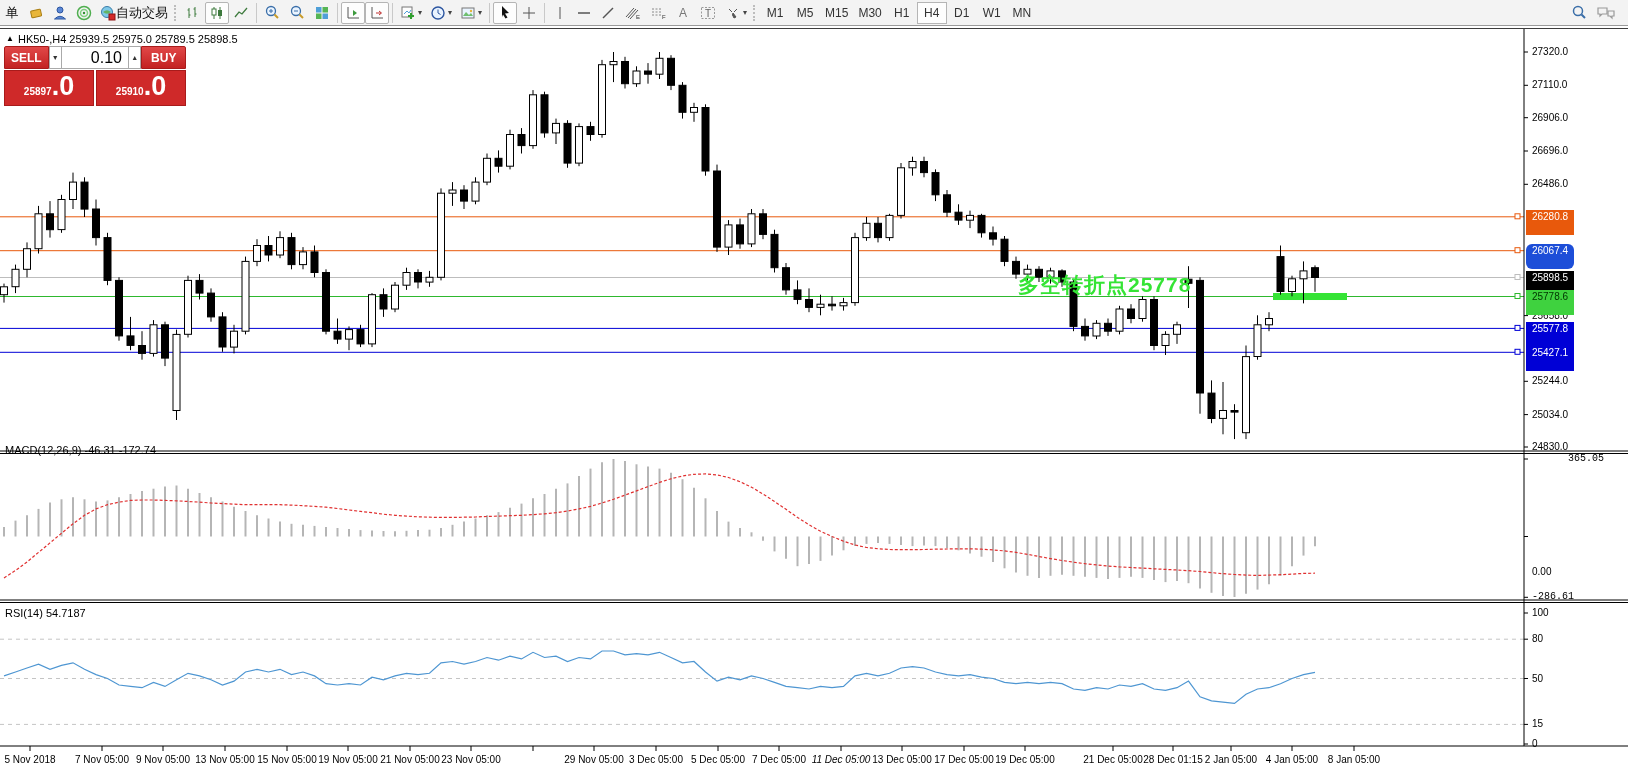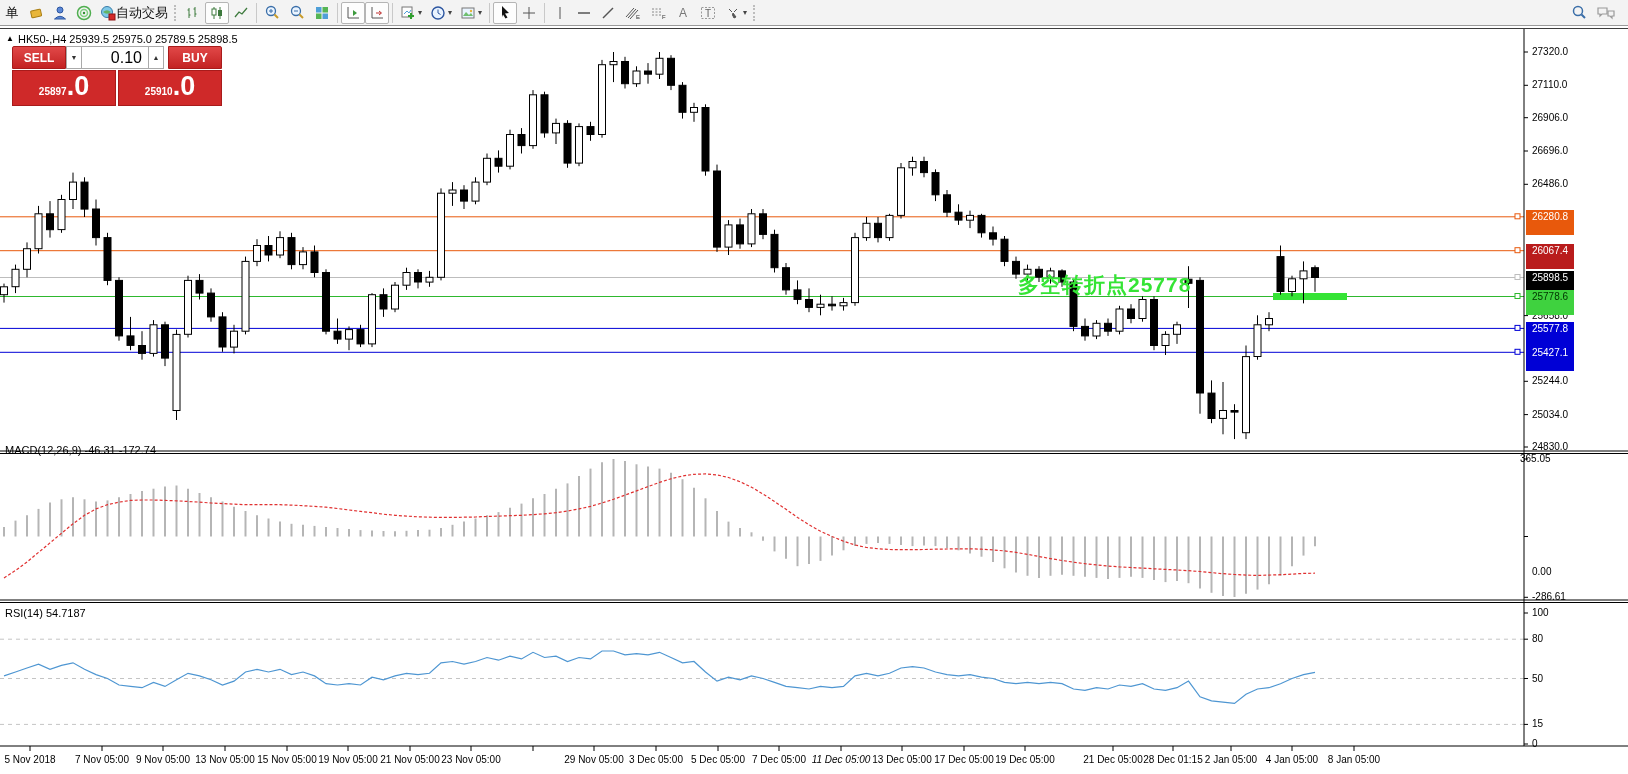--- a/index.html
+++ b/index.html
@@ -24,21 +24,21 @@
   #tb-right{margin-left:auto;display:flex;align-items:center;margin-right:8px;}
 
   
   #window{position:absolute;left:0;top:28px;width:1628px;height:746px;background:#fff;
           border-top:1px solid #3c3c3c;}
   #chart-svg{position:absolute;left:0;top:0;}
   #symbol-header{position:absolute;left:18px;top:4px;font-size:11px;color:#000;}
   #header-tri{position:absolute;left:6px;top:5px;font-size:8px;color:#000;}
 
   
-  #trade-panel{position:absolute;left:12px;top:17px;width:210px;}
+  #trade-panel{position:absolute;left:4px;top:17px;width:182px;}
   #tp-row1{display:flex;height:23px;}
   .tp-btn{background:linear-gradient(#e14848,#c32222);color:#fff;font-weight:bold;font-size:12px;
           display:flex;align-items:center;justify-content:center;border:1px solid #a81b1b;}
   #sell-btn{width:54px;border-radius:2px 0 0 0;}
   #buy-btn{width:54px;margin-left:auto;border-radius:0 2px 0 0;}
   .spin-btn{width:16px;background:#fff;border:1px solid #aaa;display:flex;align-items:center;
             justify-content:center;font-size:7px;color:#333;}
   #vol-input{width:66px;border:1px solid #aaa;border-left:none;border-right:none;font-size:16px;
              text-align:right;padding-right:6px;outline:none;}
   #tp-row2{display:flex;height:36px;margin-top:1px;}
@@ -236,20 +236,31 @@
           </svg>
     </div>
     <div class="tb-btn">
       <svg width="16" height="16">
             <path d="M4 4l3 3M12 4l-3 3M8 8l3 4-2 1-1.5-3z" fill="#555" stroke="#555"></path>
           </svg>
       <span class="caret">▾</span>
     </div>
   </div>
   <span class="grip"></span>
+  <div class="tb-group" id="tf-group">
+        <div class="tf-btn">M1</div>
+        <div class="tf-btn">M5</div>
+        <div class="tf-btn">M15</div>
+        <div class="tf-btn">M30</div>
+        <div class="tf-btn">H1</div>
+        <div class="tf-btn active">H4</div>
+        <div class="tf-btn">D1</div>
+        <div class="tf-btn">W1</div>
+        <div class="tf-btn">MN</div>
+      </div>
 
   <div id="tb-right">
     <div class="tb-btn">
       <svg width="17" height="17">
             <circle cx="7" cy="7" r="4.5" fill="none" stroke="#3a6ea8" stroke-width="1.5"></circle>
             <line x1="10.5" y1="10.5" x2="14" y2="14" stroke="#3a6ea8" stroke-width="2"></line>
           </svg>
     </div>
     <div class="tb-btn">
       <svg width="20" height="17">
@@ -704,28 +715,28 @@
         <div class="ax-label" style="left: 1532px; top: 17px;">27320.0</div>
         <div class="ax-label" style="left: 1532px; top: 50.3123px;">27110.0</div>
         <div class="ax-label" style="left: 1532px; top: 82.6728px;">26906.0</div>
         <div class="ax-label" style="left: 1532px; top: 115.985px;">26696.0</div>
         <div class="ax-label" style="left: 1532px; top: 149.297px;">26486.0</div>
         <div class="ax-label" style="left: 1532px; top: 280.643px;">25658.0</div>
         <div class="ax-label" style="left: 1532px; top: 346.316px;">25244.0</div>
         <div class="ax-label" style="left: 1532px; top: 379.628px;">25034.0</div>
         <div class="ax-label" style="left: 1532px; top: 411.989px;">24830.0</div>
         <div class="badge" style="top: 181.348px; background: rgb(232, 89, 12); color: rgb(255, 255, 255);">26280.8</div>
-        <div class="badge" style="top: 215.2px; background: #b91c1c; color: rgb(255, 255, 255);">26067.4</div>
+        <div class="badge" style="top: 215.2px; background: #1d4ed8; color: rgb(255, 255, 255); border-radius: 6px;">26067.4</div>
         <div class="badge" style="top: 241.993px; background: rgb(0, 0, 0); color: rgb(255, 255, 255);">25898.5</div>
         <div class="badge" style="top: 261.012px; background: rgb(63, 210, 63); color: rgb(0, 51, 0);">25778.6</div>
         <div class="badge" style="top: 292.865px; background: rgb(0, 0, 214); color: rgb(255, 255, 255);">25577.8</div>
         <div class="badge" style="top: 316.771px; background: rgb(0, 0, 214); color: rgb(255, 255, 255);">25427.1</div>
-        <div class="ax-label" style="left: 1520px; top: 424px;">365.05</div>
+        <div class="ax-label" style="left: 1568px; top: 424px; font-family: Liberation Mono, monospace;">365.05</div>
         <div class="ax-label" style="left: 1532px; top: 501.5px; margin-top: 35px;">0.00</div>
-        <div class="ax-label" style="left: 1532px; top: 562.347px;">-286.61</div>
+        <div class="ax-label" style="left: 1532px; top: 562.347px; font-family: Liberation Mono, monospace;">-286.61</div>
         <div class="ax-label" style="left: 1532px; top: 578px;">100</div>
         <div class="ax-label" style="left: 1532px; top: 604.2px;">80</div>
         <div class="ax-label" style="left: 1532px; top: 643.5px;">50</div>
         <div class="ax-label" style="left: 1532px; top: 689.35px;">15</div>
         <div class="ax-label" style="left: 1532px; top: 709px;">0</div>
         <div class="time-label" style="left: 30px; top: 725px;">5 Nov 2018</div>
         <div class="time-label" style="left: 102px; top: 725px;">7 Nov 05:00</div>
         <div class="time-label" style="left: 163px; top: 725px;">9 Nov 05:00</div>
         <div class="time-label" style="left: 225px; top: 725px;">13 Nov 05:00</div>
         <div class="time-label" style="left: 287px; top: 725px;">15 Nov 05:00</div>

